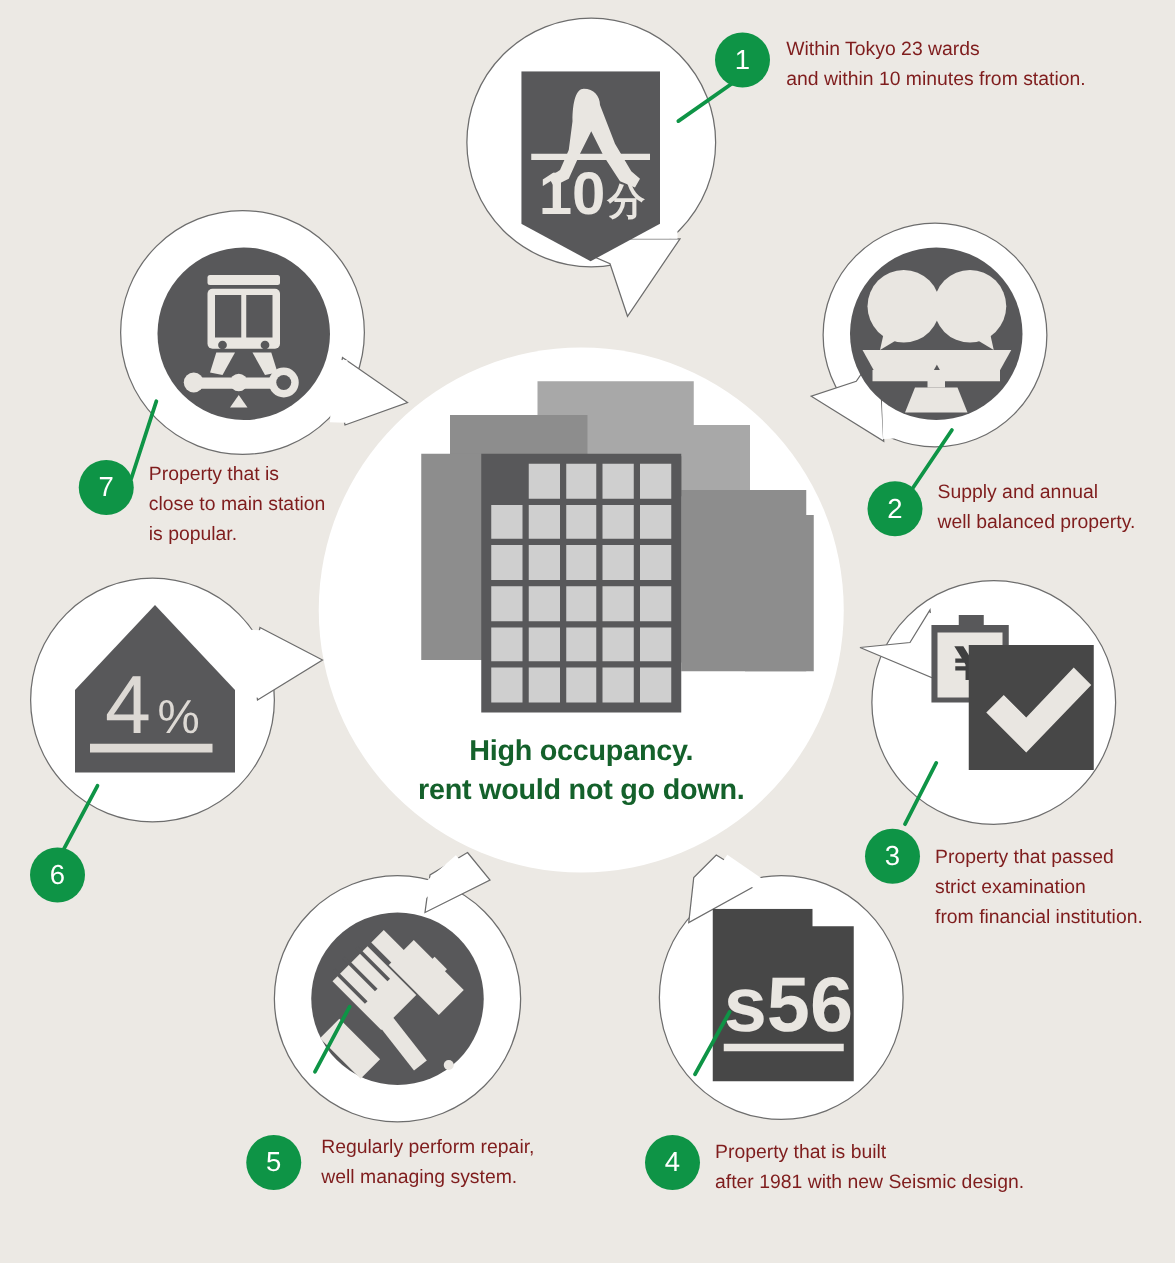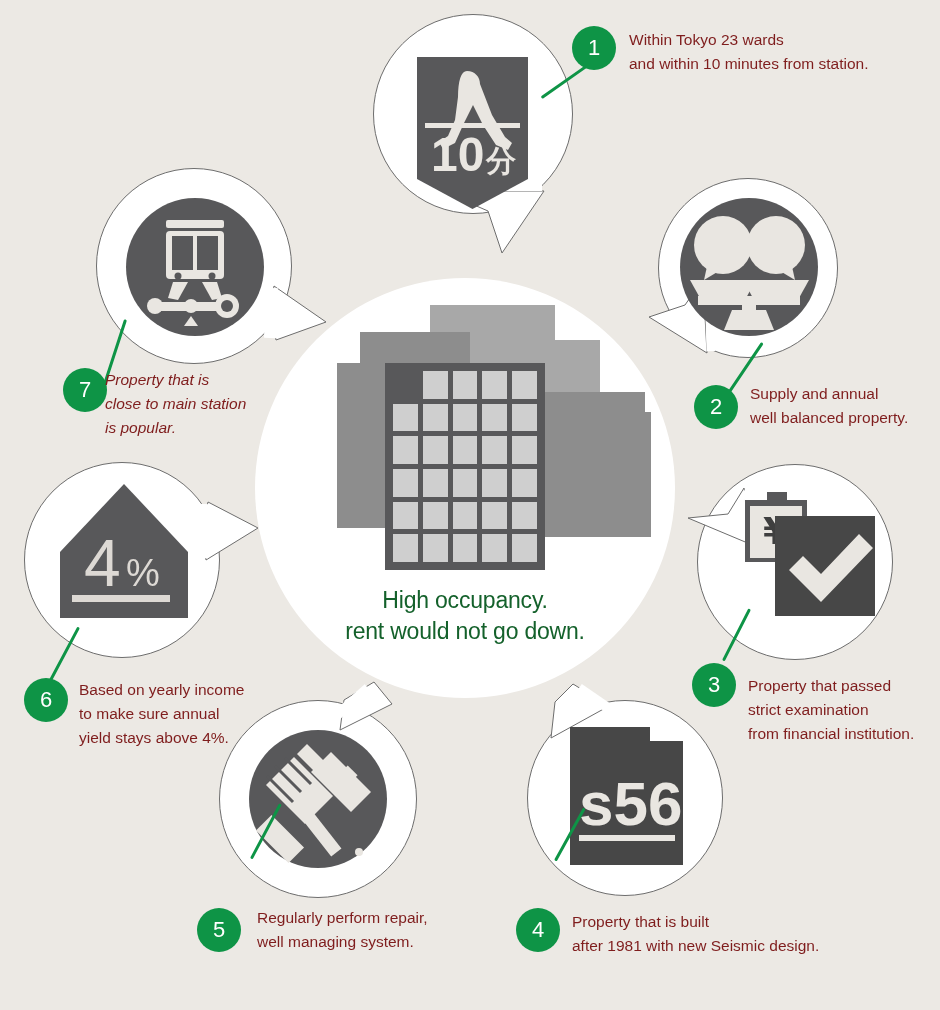--- a/index.html
+++ b/index.html
@@ -12,21 +12,21 @@
   #stage{position:relative;width:940px;height:1010px;}
 
   
   .center-disc{
     position:absolute;left:255px;top:278px;width:420px;height:420px;
     border-radius:50%;background:#ffffff;
   }
   .center-caption{
     position:absolute;left:255px;top:585px;width:420px;
     text-align:center;
-    color:#14612b;font-weight:normal;font-size:23px;line-height:31px;
+    color:#14612b;font-weight:bold;font-size:23px;line-height:31px;
     letter-spacing:-0.2px;
   }
   .center-caption div{white-space:nowrap;}
 
   
   .bldg{position:absolute;}
   .b-back1{left:430px;top:305px;width:125px;height:200px;background:#a8a8a8;}
   .b-back2{left:495px;top:340px;width:105px;height:190px;background:#a8a8a8;}
   .b-mid1{left:360px;top:332px;width:110px;height:195px;background:#8d8d8d;}
   .b-mid2{left:337px;top:363px;width:110px;height:165px;background:#8d8d8d;}
@@ -257,25 +257,20 @@
   </svg>
   <svg style="position:absolute;left:60px;top:480px;" width="130" height="140">
     <path d="M64,4 L128,72 L128,138 L0,138 L0,72 Z" fill="#58585a"></path>
     <text x="24" y="106" font-family="Liberation Sans, sans-serif" font-size="66" font-weight="normal" fill="#ddd9d4">4</text>
     <text x="66" y="106" font-family="Liberation Sans, sans-serif" font-size="38" font-weight="normal" fill="#ddd9d4">%</text>
     <rect x="12" y="115" width="98" height="7" fill="#ddd9d4"></rect>
   </svg>
   <div class="leader" style="left:80px;top:628px;width:62px;transform:rotate(118deg);"></div>
   <div class="badge" style="left:24px;top:678px;">
     <span>6</span>
-  </div>
-  <div class="cap" style="left:79px;top:678px;">
-    <div>Based on yearly income</div>
-    <div>to make sure annual</div>
-    <div>yield stays above 4%.</div>
   </div>
 
   <div class="bubble" style="left:96px;top:168px;width:196px;height:196px;"></div>
   <svg style="position:absolute;left:264px;top:282px;" width="72" height="72">
     <path d="M10,4 L62,40 L12,58 L6,28 Z" fill="#ffffff" stroke="#6d6d6d" stroke-width="1"></path>
     <path d="M8,6 L6,56" stroke="#ffffff" stroke-width="12"></path>
   </svg>
   <div class="icon-circle" style="left:126px;top:198px;width:138px;height:138px;">
     <svg width="138" height="138">
       <g fill="#e9e6e1">
@@ -293,19 +288,19 @@
         <circle cx="101" cy="108" r="12"></circle>
         <circle cx="101" cy="108" r="6" fill="#58585a"></circle>
         <path d="M58,118 L72,118 L65,128 Z" transform="rotate(180 65 123)"></path>
       </g>
     </svg>
   </div>
   <div class="leader" style="left:127px;top:320px;width:68px;transform:rotate(108deg);"></div>
   <div class="badge" style="left:63px;top:368px;">
     <span>7</span>
   </div>
-  <div class="cap" style="left:105px;top:368px;font-style:italic;">
+  <div class="cap" style="left:119px;top:368px;">
     <div>Property that is</div>
     <div>close to main station</div>
     <div>is popular.</div>
   </div>
 
 </div>
 
 </body></html>

